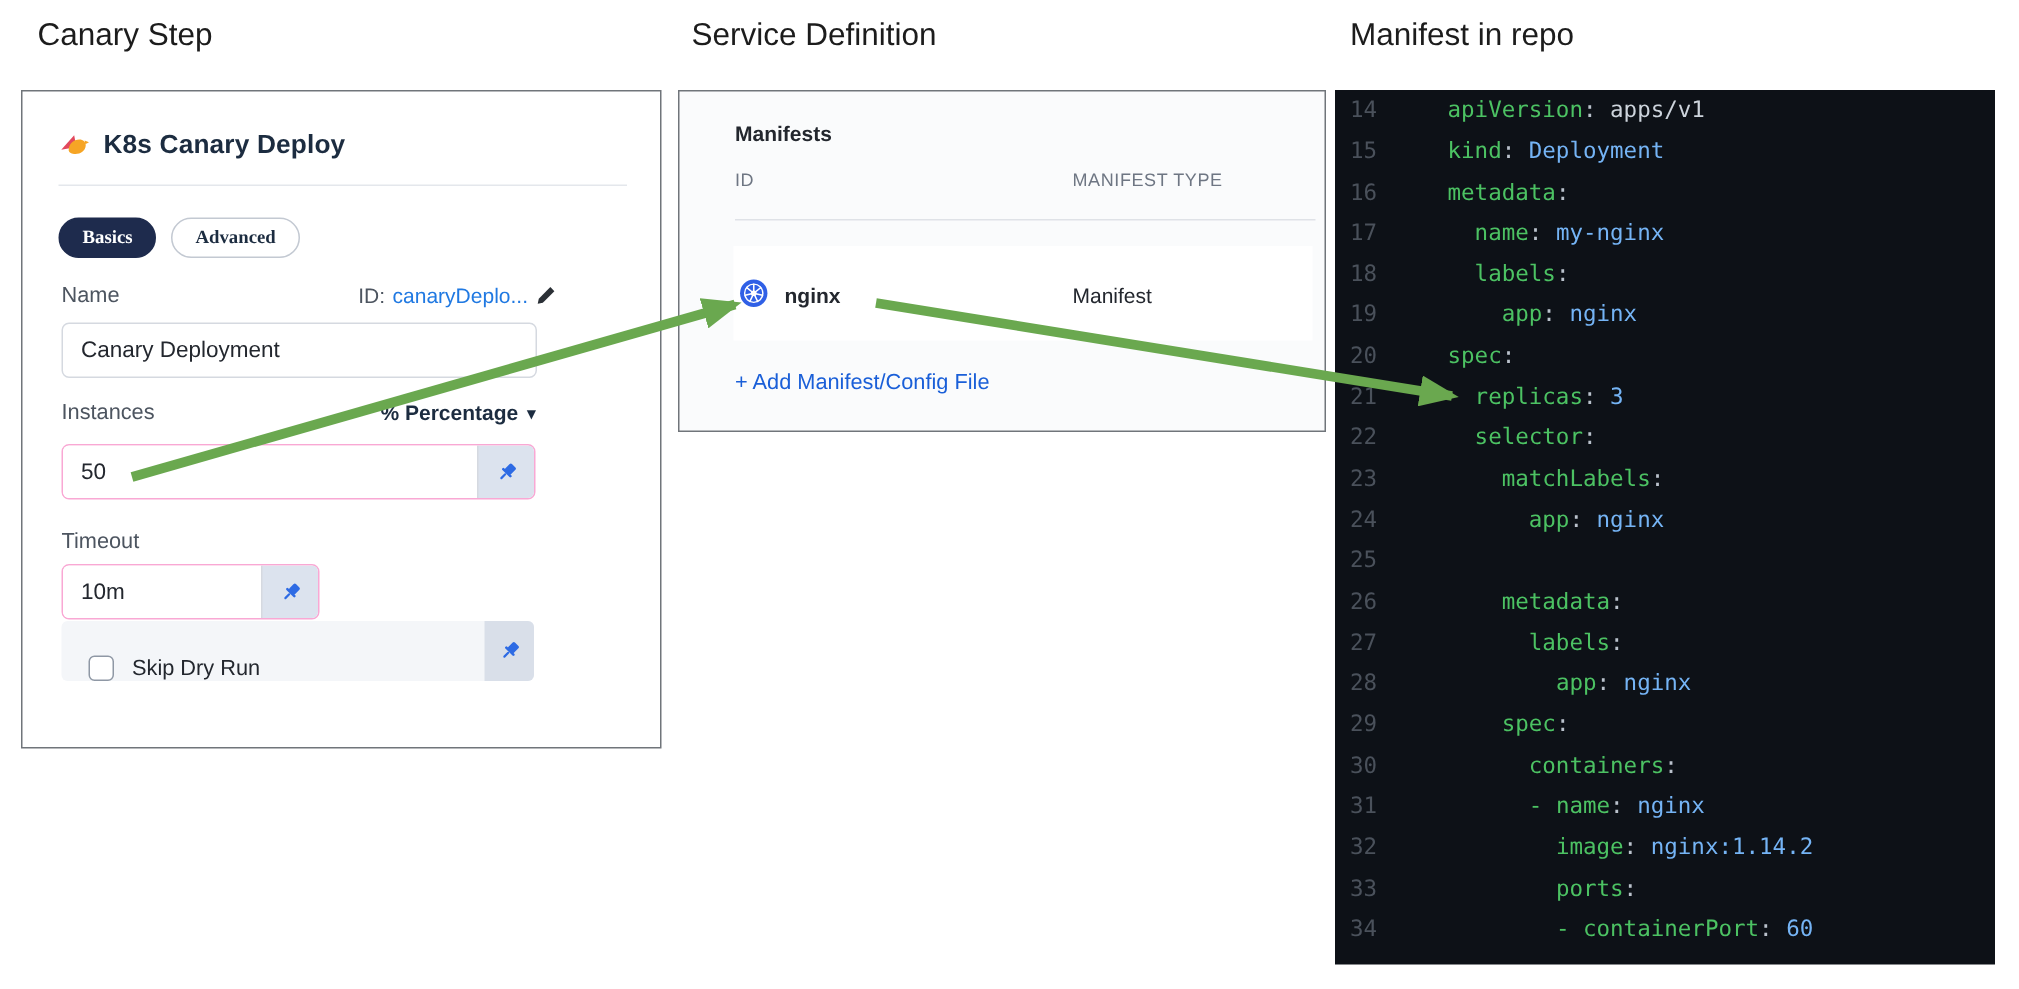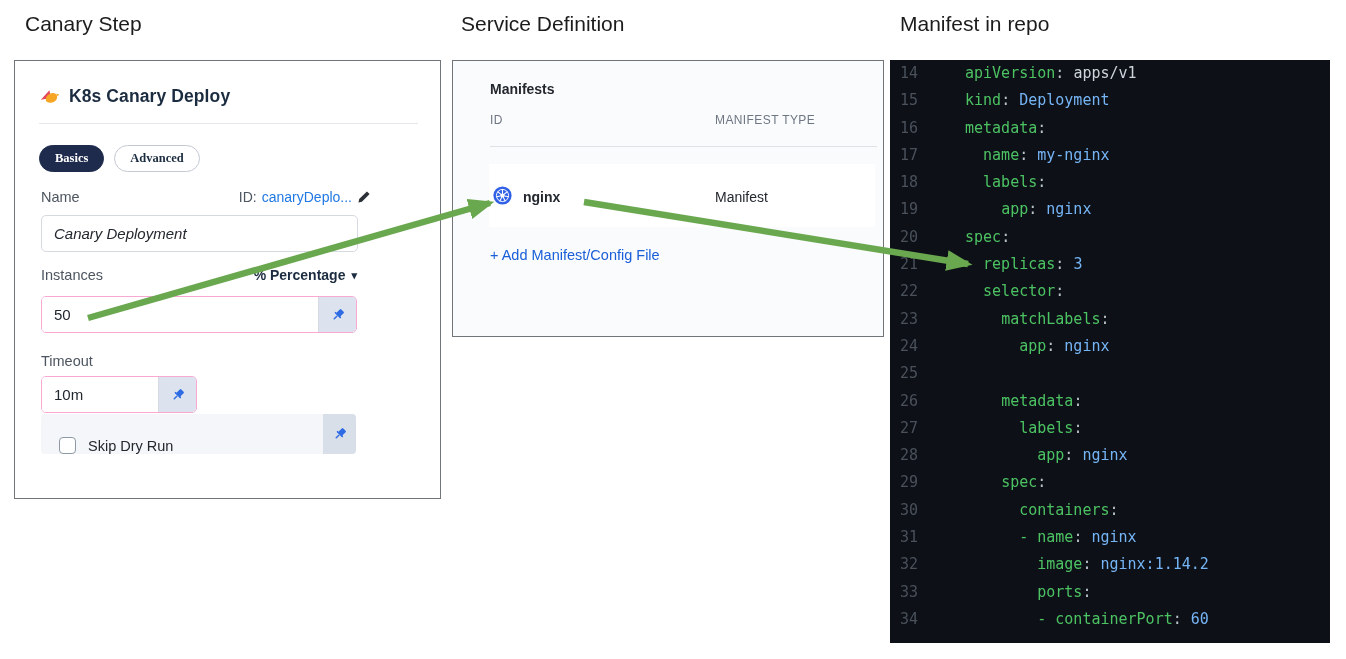--- a/index.html
+++ b/index.html
@@ -29,45 +29,45 @@
   .name-row { position:absolute; left:26px; top:128px; width:330px; display:flex; justify-content:space-between; align-items:center; }
   .id-wrap { display:flex; align-items:center; gap:5px; }
   .id-prefix { font-size:14px; color:#4d5560; }
   .id-link { font-size:14px; color:#2079e2; text-decoration:none; cursor:pointer; }
   .pencil { cursor:pointer; display:inline-flex; }
 
   .text-input, .ig-input {
     font-family:inherit; font-size:15px; font-weight:500; color:#23272e;
     border:1px solid #d5d9e0; border-radius:5px; padding:0 12px; background:#fff; outline:none;
   }
-  .name-input { position:absolute; left:26px; top:154px; width:317px; height:37px;font-style:italic; }
+  .name-input { position:absolute; left:26px; top:154px; width:317px; height:37px; }
 
   .instances-row { position:absolute; left:26px; top:206px; width:316px; display:flex; justify-content:space-between; align-items:center; }
   .unit-dd { border:none; background:none; font-family:inherit; font-size:14px; font-weight:600; color:#1c2c40;
              display:flex; align-items:center; gap:6px; cursor:pointer; }
   .caret { font-size:11px; color:#1c2c40; }
 
   .input-group { position:absolute; display:flex; border:1px solid #f9a8d4; border-radius:5px; overflow:hidden; background:#fff; }
   .ig-instances { left:26px; top:235px; width:316px; height:37px; }
-  .ig-timeout   { left:26px; top:315px; width:156px; height:37px; }
+  .ig-timeout   { left:26px; top:315px; width:172px; height:37px; }
   .input-group .ig-input { border:none; border-radius:0; flex:1; min-width:0; height:100%; }
   .pin-btn { width:38px; height:100%; border:none; border-left:1px solid #d5d9e0; background:#dce3ee;
              display:flex; align-items:center; justify-content:center; cursor:pointer; }
 
   .t-label { position:absolute; left:26px; top:292px; }
 
   .skip-row { position:absolute; left:26px; top:353px; width:315px; height:40px; background:#f4f6f9;
               border-radius:4px; display:flex; align-items:flex-end; overflow:hidden; }
   .checkbox { width:17px; height:17px; border:1.6px solid #8f98a5; border-radius:4px; background:#fff;
               margin-left:18px; cursor:pointer; flex:none; }
   .skip-label { font-size:14.5px; font-weight:500; color:#23272e; margin-left:12px; flex:1; }
   .skip-pin { width:33px; background:#d9dfe9; border-left:none; align-self:stretch; }
 
   
-  .svc-card { left:452px; top:60px; width:432px; height:277px; background:#fafbfc; }
+  .svc-card { left:452px; top:60px; width:432px; height:228px; background:#fafbfc; }
   .svc-title { position:absolute; left:37px; top:20px; font-size:14px; font-weight:bold; color:#23272e; }
   .svc-col { position:absolute; top:52px; font-size:12px; color:#6e7683; letter-spacing:.4px; }
   .col-id { left:37px; } .col-type { left:262px; }
   .svc-divider { position:absolute; left:37px; right:6px; top:85px; height:1px; background:#dfe2e7; }
   .manifest-row { position:absolute; left:36px; right:8px; top:103px; height:63px; background:#fff; cursor:pointer; }
   .k8s-icon { position:absolute; left:4px; top:22px; display:flex; }
   .manifest-id { position:absolute; left:34px; top:25px; font-size:14px; font-weight:bold; color:#23272e; }
   .manifest-type { position:absolute; left:226px; top:25px; font-size:14px; color:#23272e; }
   .add-link { position:absolute; left:37px; top:186px; font-size:14.5px; font-weight:500; color:#1a5fd8;
               text-decoration:none; cursor:pointer; }

